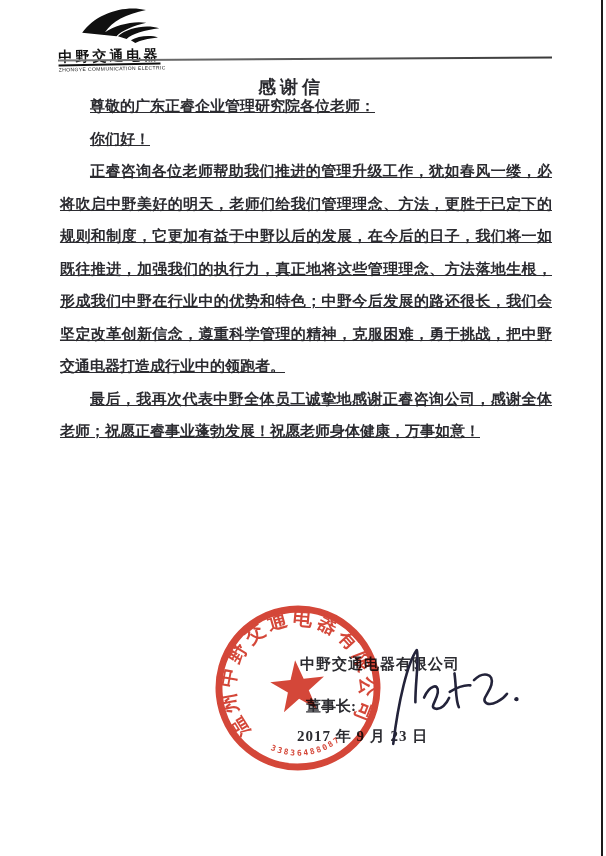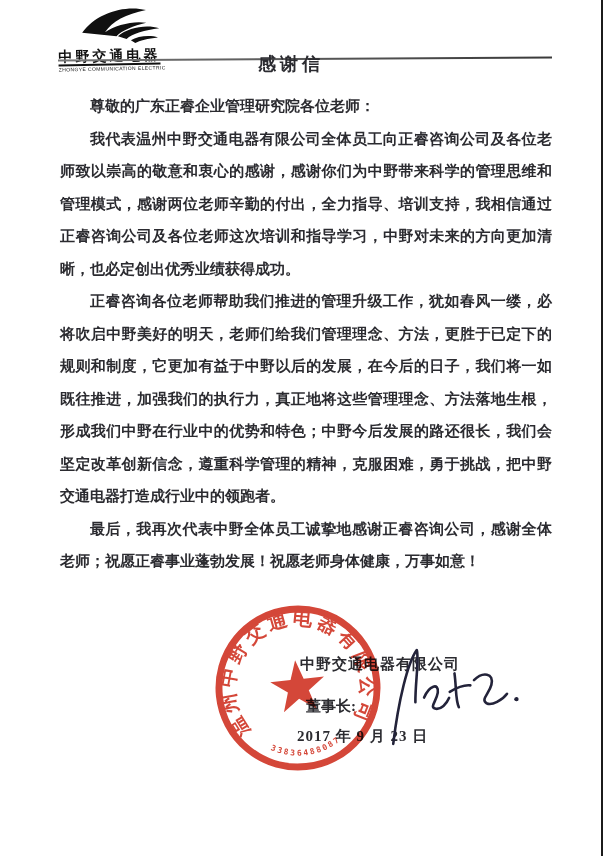--- a/index.html
+++ b/index.html
@@ -29,27 +29,28 @@
     font-family:"Liberation Sans","DejaVu Sans",sans-serif;line-height:6px;white-space:nowrap;
   }
   .head-rule{
     position:absolute;left:0px;top:52px;width:494px;height:2px;
     background:linear-gradient(to right,#777,#3a3a3a);
     transform:rotate(-0.35deg);
   }
 
   
   .title{
-    position:absolute;left:0;right:40px;top:52px;
+    position:absolute;left:0;right:40px;top:75px;
     text-align:center;font-size:18px;font-weight:bold;letter-spacing:4px;padding-left:16px;
   }
   .body-text{
     position:absolute;left:60px;top:90px;width:492px;
     font-size:15px;line-height:32.5px;text-align:justify;
     font-weight:600;
+    text-decoration:underline;
   }
   .body-text p{margin:0;text-indent:2em;}
   .salutation{margin:0;text-indent:0;}
   .greeting{margin:0;text-indent:2em;}
 
   
   .closing-company{position:absolute;left:300px;top:655px;font-size:15px;font-weight:600;letter-spacing:1px;}
   .closing-title{position:absolute;left:306px;top:697px;font-size:15px;font-weight:600;}
   .closing-date{position:absolute;left:297px;top:727px;font-size:15px;font-weight:600;letter-spacing:1px;}
 
@@ -79,21 +80,21 @@
       <span class="logo-cn">中野交通电器</span>
       <span class="logo-en">ZHONGYE COMMUNICATION ELECTRIC</span>
     </div>
     <div class="head-rule"></div>
   </div>
 
   <div class="title">感谢信</div>
 
   <div class="body-text">
     <p class="salutation">尊敬的广东正睿企业管理研究院各位老师：</p>
-    <p>我代表温州中野交通电器有限公司全体员工向正睿咨询公司及各位老师致以崇高的敬意和衷心的感谢，感谢你们为中野带来科学的管理思维和管理模式，感谢两位老师辛勤的付出，全力指导、培训支持，我相信通过正睿咨询公司及各位老师这次培训和指导学习，中野对未来的方向更加清晰，也必定创出优秀业绩获得成功。</p>
+    <p class="greeting">你们好！</p>
     <p>正睿咨询各位老师帮助我们推进的管理升级工作，犹如春风一缕，必将吹启中野美好的明天，老师们给我们管理理念、方法，更胜于已定下的规则和制度，它更加有益于中野以后的发展，在今后的日子，我们将一如既往推进，加强我们的执行力，真正地将这些管理理念、方法落地生根，形成我们中野在行业中的优势和特色；中野今后发展的路还很长，我们会坚定改革创新信念，遵重科学管理的精神，克服困难，勇于挑战，把中野交通电器打造成行业中的领跑者。</p>
     <p>最后，我再次代表中野全体员工诚挚地感谢正睿咨询公司，感谢全体老师；祝愿正睿事业蓬勃发展！祝愿老师身体健康，万事如意！</p>
   </div>
 
   <div class="closing-company">中野交通电器有限公司</div>
   <div class="closing-title">董事长:</div>
   <div class="closing-date">2017 年 9 月 23 日</div>
 
   <svg class="signature" width="150" height="115" viewBox="0 0 150 115">
     <g fill="none" stroke="#23233a" stroke-width="2.6" stroke-linecap="round" stroke-linejoin="round">

